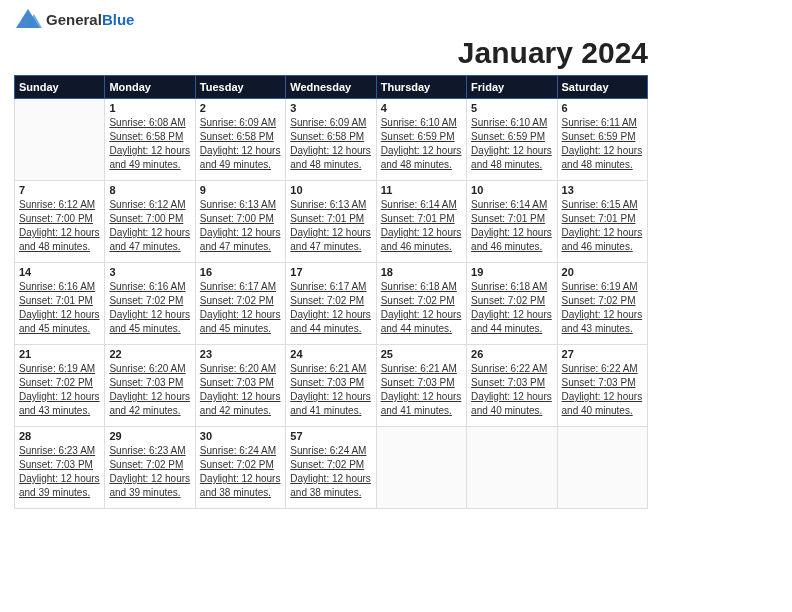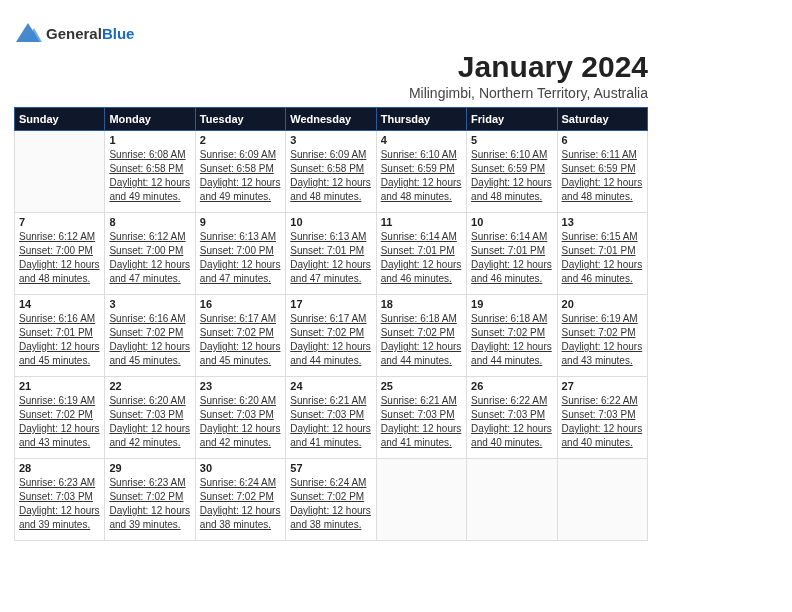--- a/index.html
+++ b/index.html
@@ -6,21 +6,21 @@
     body {
       width: 792px;
       height: 612px;
       font-family: Arial, sans-serif;
       background: #fff;
       overflow: hidden;
     }
     .page {
       width: 662px;
       height: 612px;
-      padding: 16px 14px;
+      padding: 2px 14px;
     }
     .header {
       display: flex;
       justify-content: space-between;
       align-items: flex-start;
       margin-bottom: 6px;
     }
     .logo {
       display: flex;
       align-items: center;
@@ -104,21 +104,20 @@
         <rect x="0" y="0" width="28" height="28" fill="white"></rect>
         <polygon points="14,3 26,22 2,22" fill="#1a6abf" opacity="0.8"></polygon>
         <polygon points="20,8 28,22 12,22" fill="#3a8ad4" opacity="0.7"></polygon>
       </svg>
       <div class="logo-text">
         <div><span style="font-size:15px;font-weight:bold;color:#333;">General</span><span style="font-size:15px;font-weight:bold;color:#1a6abf;">Blue</span></div>
       </div>
     </div>
     <div class="title-block">
       <div class="month-title">January 2024</div>
-      <div class="location-title">Milingimbi, Northern Territory, Australia</div>
     </div>
   </div>
 
   <table>
     <thead>
       <tr>
       <th>Sunday</th>
           <th>Monday</th>
           <th>Tuesday</th>
           <th>Wednesday</th>

